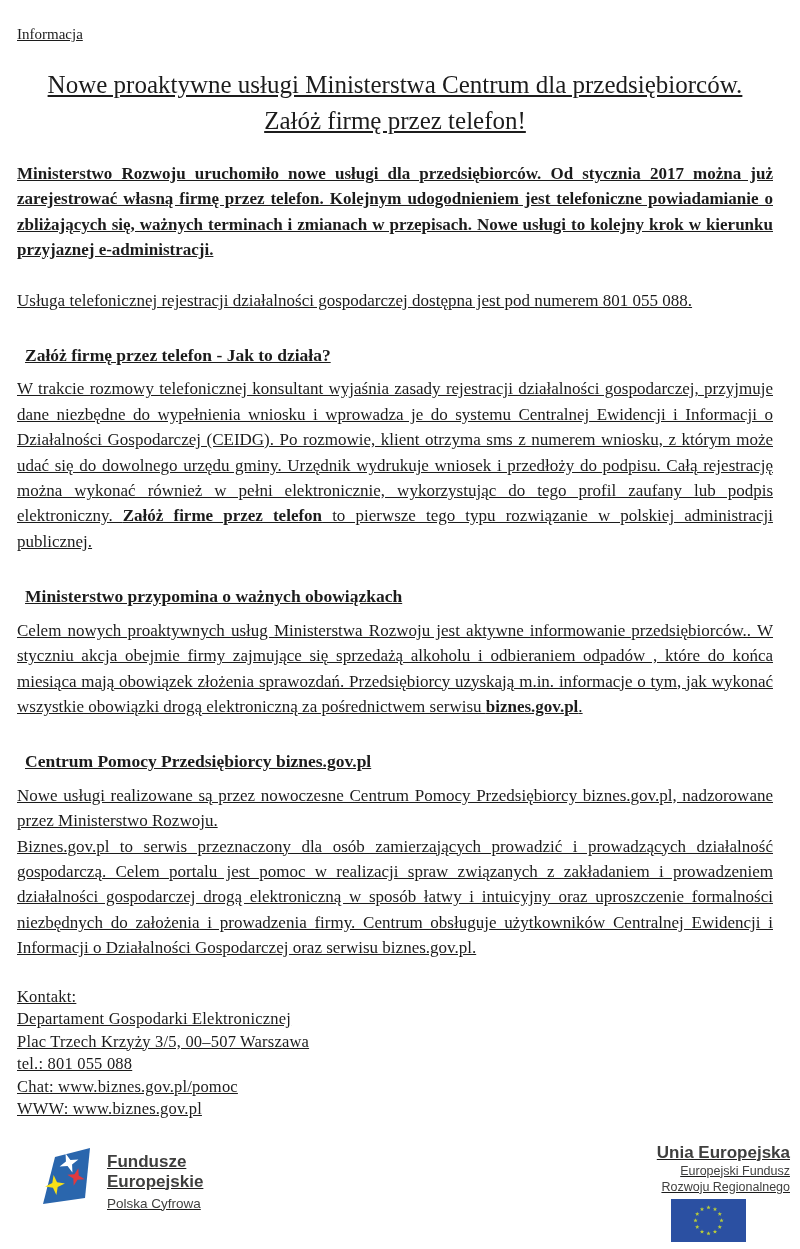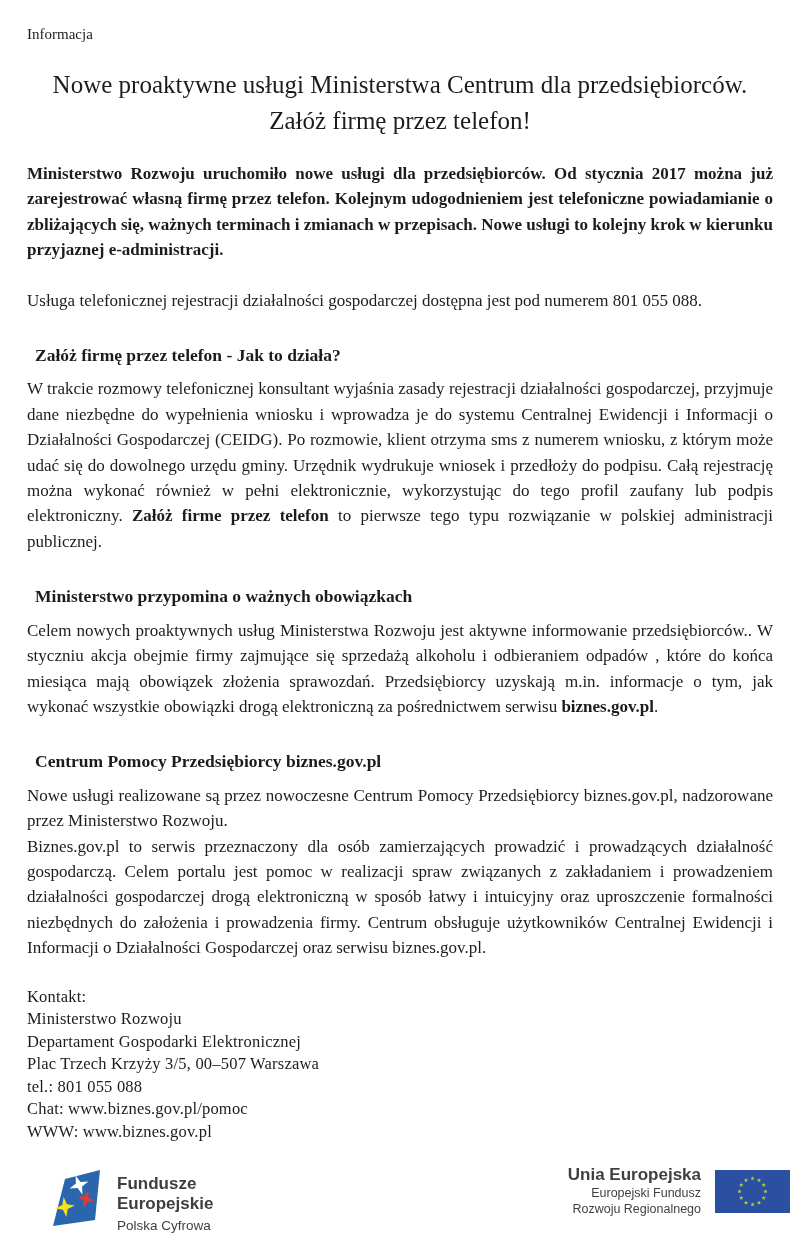--- a/index.html
+++ b/index.html
@@ -5,22 +5,23 @@
   html, body { margin: 0; padding: 0; background: #ffffff; }
   body {
     width: 800px; height: 1249px;
     font-family: "Liberation Serif", "DejaVu Serif", serif;
     color: #1c1c1c;
     overflow: hidden;
   }
   .page {
     box-sizing: border-box;
     width: 800px; height: 1249px;
-    padding: 26px 27px 0 27px;
+    padding: 26px 27px 0 17px;
     position: relative;
+    text-decoration: underline;
   }
   .doc-label {
     font-size: 15px;
     margin: 0 0 24px 0;
   }
   .title {
     font-size: 25px;
     font-weight: normal;
     line-height: 36px;
     text-align: center;
@@ -57,21 +58,21 @@
     margin: 16px -17px 0 25px;
     font-family: "Liberation Sans", "DejaVu Sans", sans-serif;
     color: #3f3f3e;
   }
   .fe-logo { display: flex; align-items: center; }
   .fe-flag { width: 50px; height: 58px; }
   .fe-text { margin-left: 15px; margin-top: 13px; }
   .fe-title { font-size: 17px; font-weight: bold; line-height: 20px; }
   .fe-subtitle { font-size: 13.5px; line-height: 18px; margin-top: 3px; }
 
-  .eu-logo { display: flex; align-items: center; }
+  .eu-logo { display: flex; align-items: flex-start; flex-direction: column; }
   .eu-text { text-align: right; margin-top: 4px; }
   .eu-title { font-size: 17px; font-weight: bold; line-height: 20px; }
   .eu-subtitle { font-size: 12.5px; line-height: 16px; }
   .eu-flag { width: 75px; height: 43px; margin-left: 14px; margin-top: 4px; }
 </style>
 </head>
 <body>
 
 <div class="page">
 
@@ -89,21 +90,20 @@
 
   <h2 class="heading">Ministerstwo przypomina o ważnych obowiązkach</h2>
   <p class="para"><span>Celem nowych proaktywnych usług Ministerstwa Rozwoju jest aktywne informowanie przedsiębiorców.. W styczniu akcja obejmie firmy zajmujące się sprzedażą alkoholu i odbieraniem odpadów , które do końca miesiąca mają obowiązek złożenia sprawozdań. Przedsiębiorcy uzyskają m.in. informacje o tym, jak wykonać wszystkie obowiązki drogą elektroniczną za pośrednictwem serwisu </span><strong>biznes.gov.pl</strong><span>.</span></p>
 
   <h2 class="heading">Centrum Pomocy Przedsiębiorcy biznes.gov.pl</h2>
   <p class="para" style="margin-bottom:0;">Nowe usługi realizowane są przez nowoczesne Centrum Pomocy Przedsiębiorcy biznes.gov.pl, nadzorowane przez Ministerstwo Rozwoju.</p>
   <p class="para">Biznes.gov.pl to serwis przeznaczony dla osób zamierzających prowadzić i prowadzących działalność gospodarczą. Celem portalu jest pomoc w realizacji spraw związanych z zakładaniem i prowadzeniem działalności gospodarczej drogą elektroniczną w sposób łatwy i intuicyjny oraz uproszczenie formalności niezbędnych do założenia i prowadzenia firmy. Centrum obsługuje użytkowników Centralnej Ewidencji i Informacji o Działalności Gospodarczej oraz serwisu biznes.gov.pl.</p>
 
   <div class="contact">
     <div class="contact-line">Kontakt:</div>
-    <div class="contact-line">Ministerstwo Rozwoju</div>
     <div class="contact-line">Departament Gospodarki Elektronicznej</div>
     <div class="contact-line">Plac Trzech Krzyży 3/5, 00–507 Warszawa</div>
     <div class="contact-line">tel.: 801 055 088</div>
     <div class="contact-line">Chat: www.biznes.gov.pl/pomoc</div>
     <div class="contact-line">WWW: www.biznes.gov.pl</div>
   </div>
 
   <div class="footer">
 
     <div class="fe-logo">

